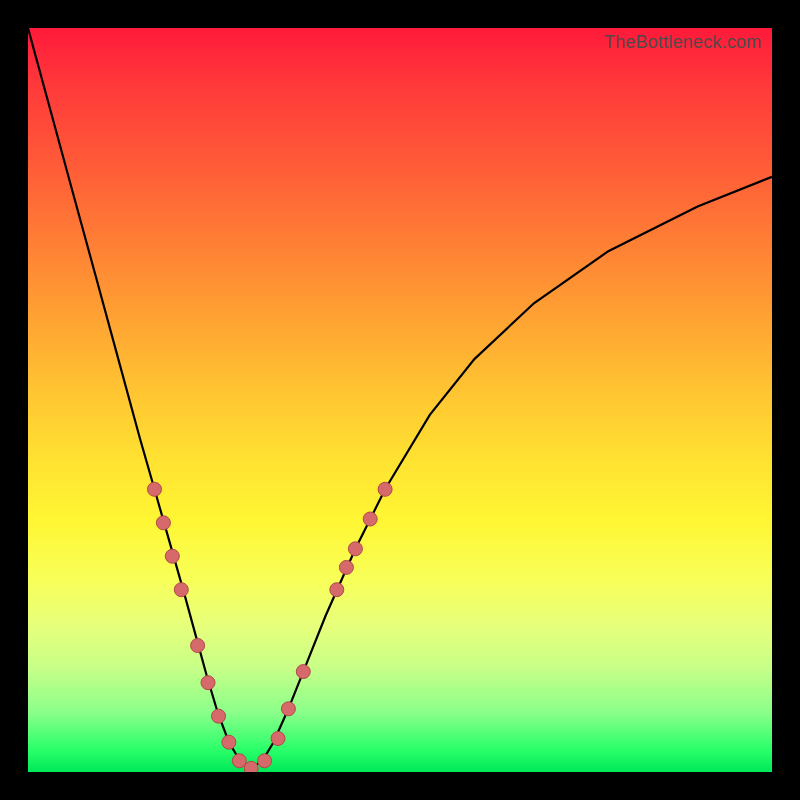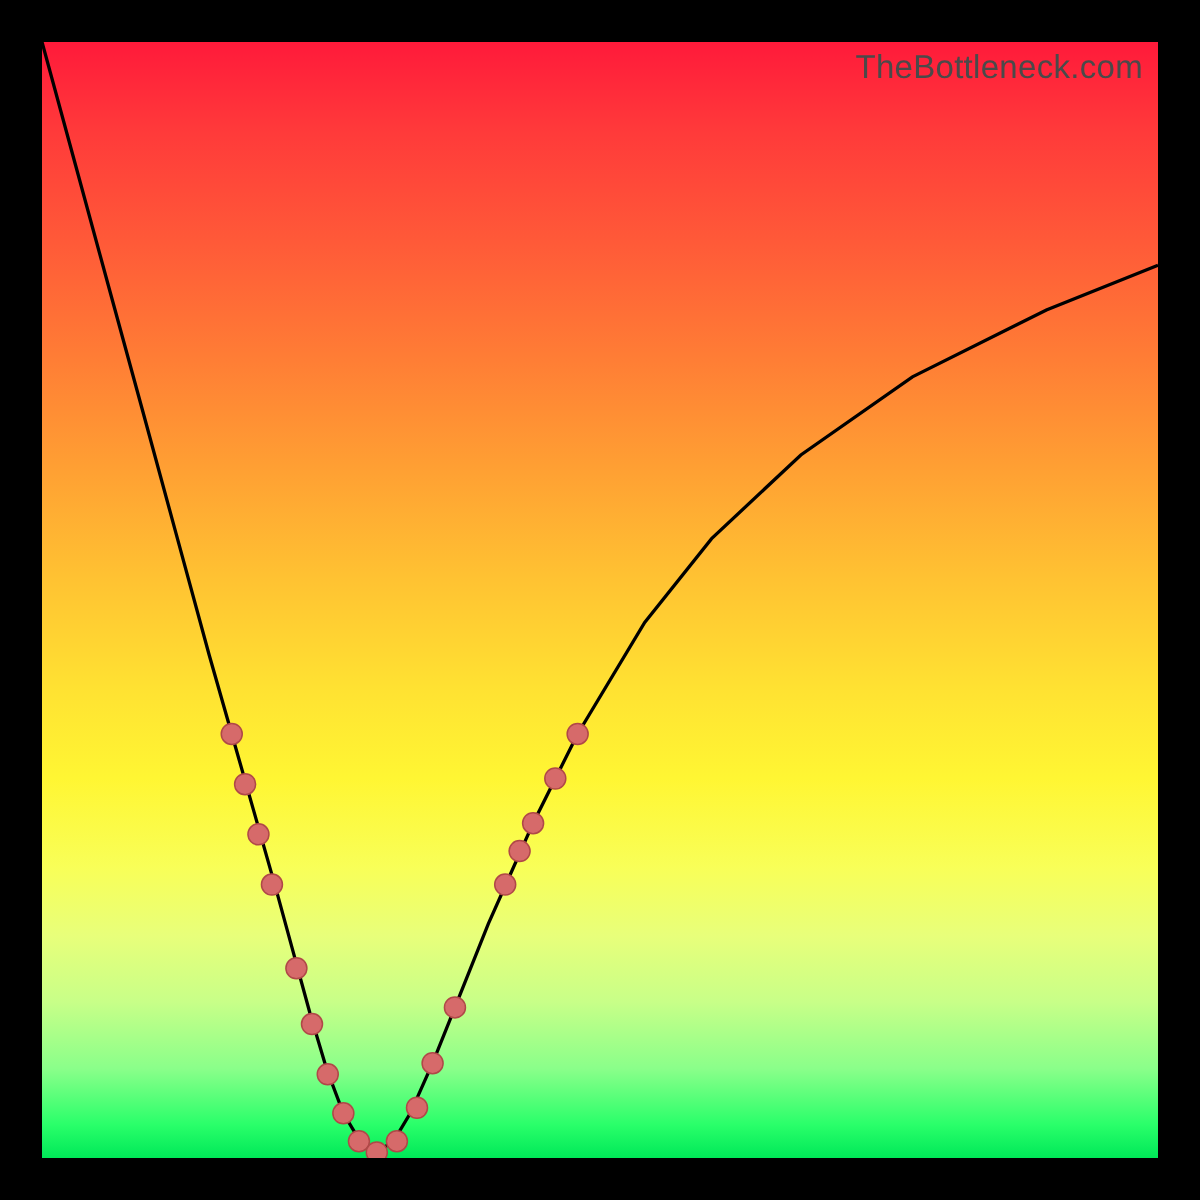--- a/index.html
+++ b/index.html
@@ -32,21 +32,21 @@
       #8aff8a 92%,
       #2aff6a 97%,
       #00e858 100%
     );
   }
   .watermark {
     position: absolute;
     top: 4px;
     right: 10px;
     color: #4a4a4a;
-    font-size: 22px;
+    font-size: 18px;
     font-weight: 500;
     letter-spacing: 0.2px;
     z-index: 20;
   }
   svg.plot {
     position: absolute;
     left: 0;
     top: 0;
     width: 744px;
     height: 744px;

